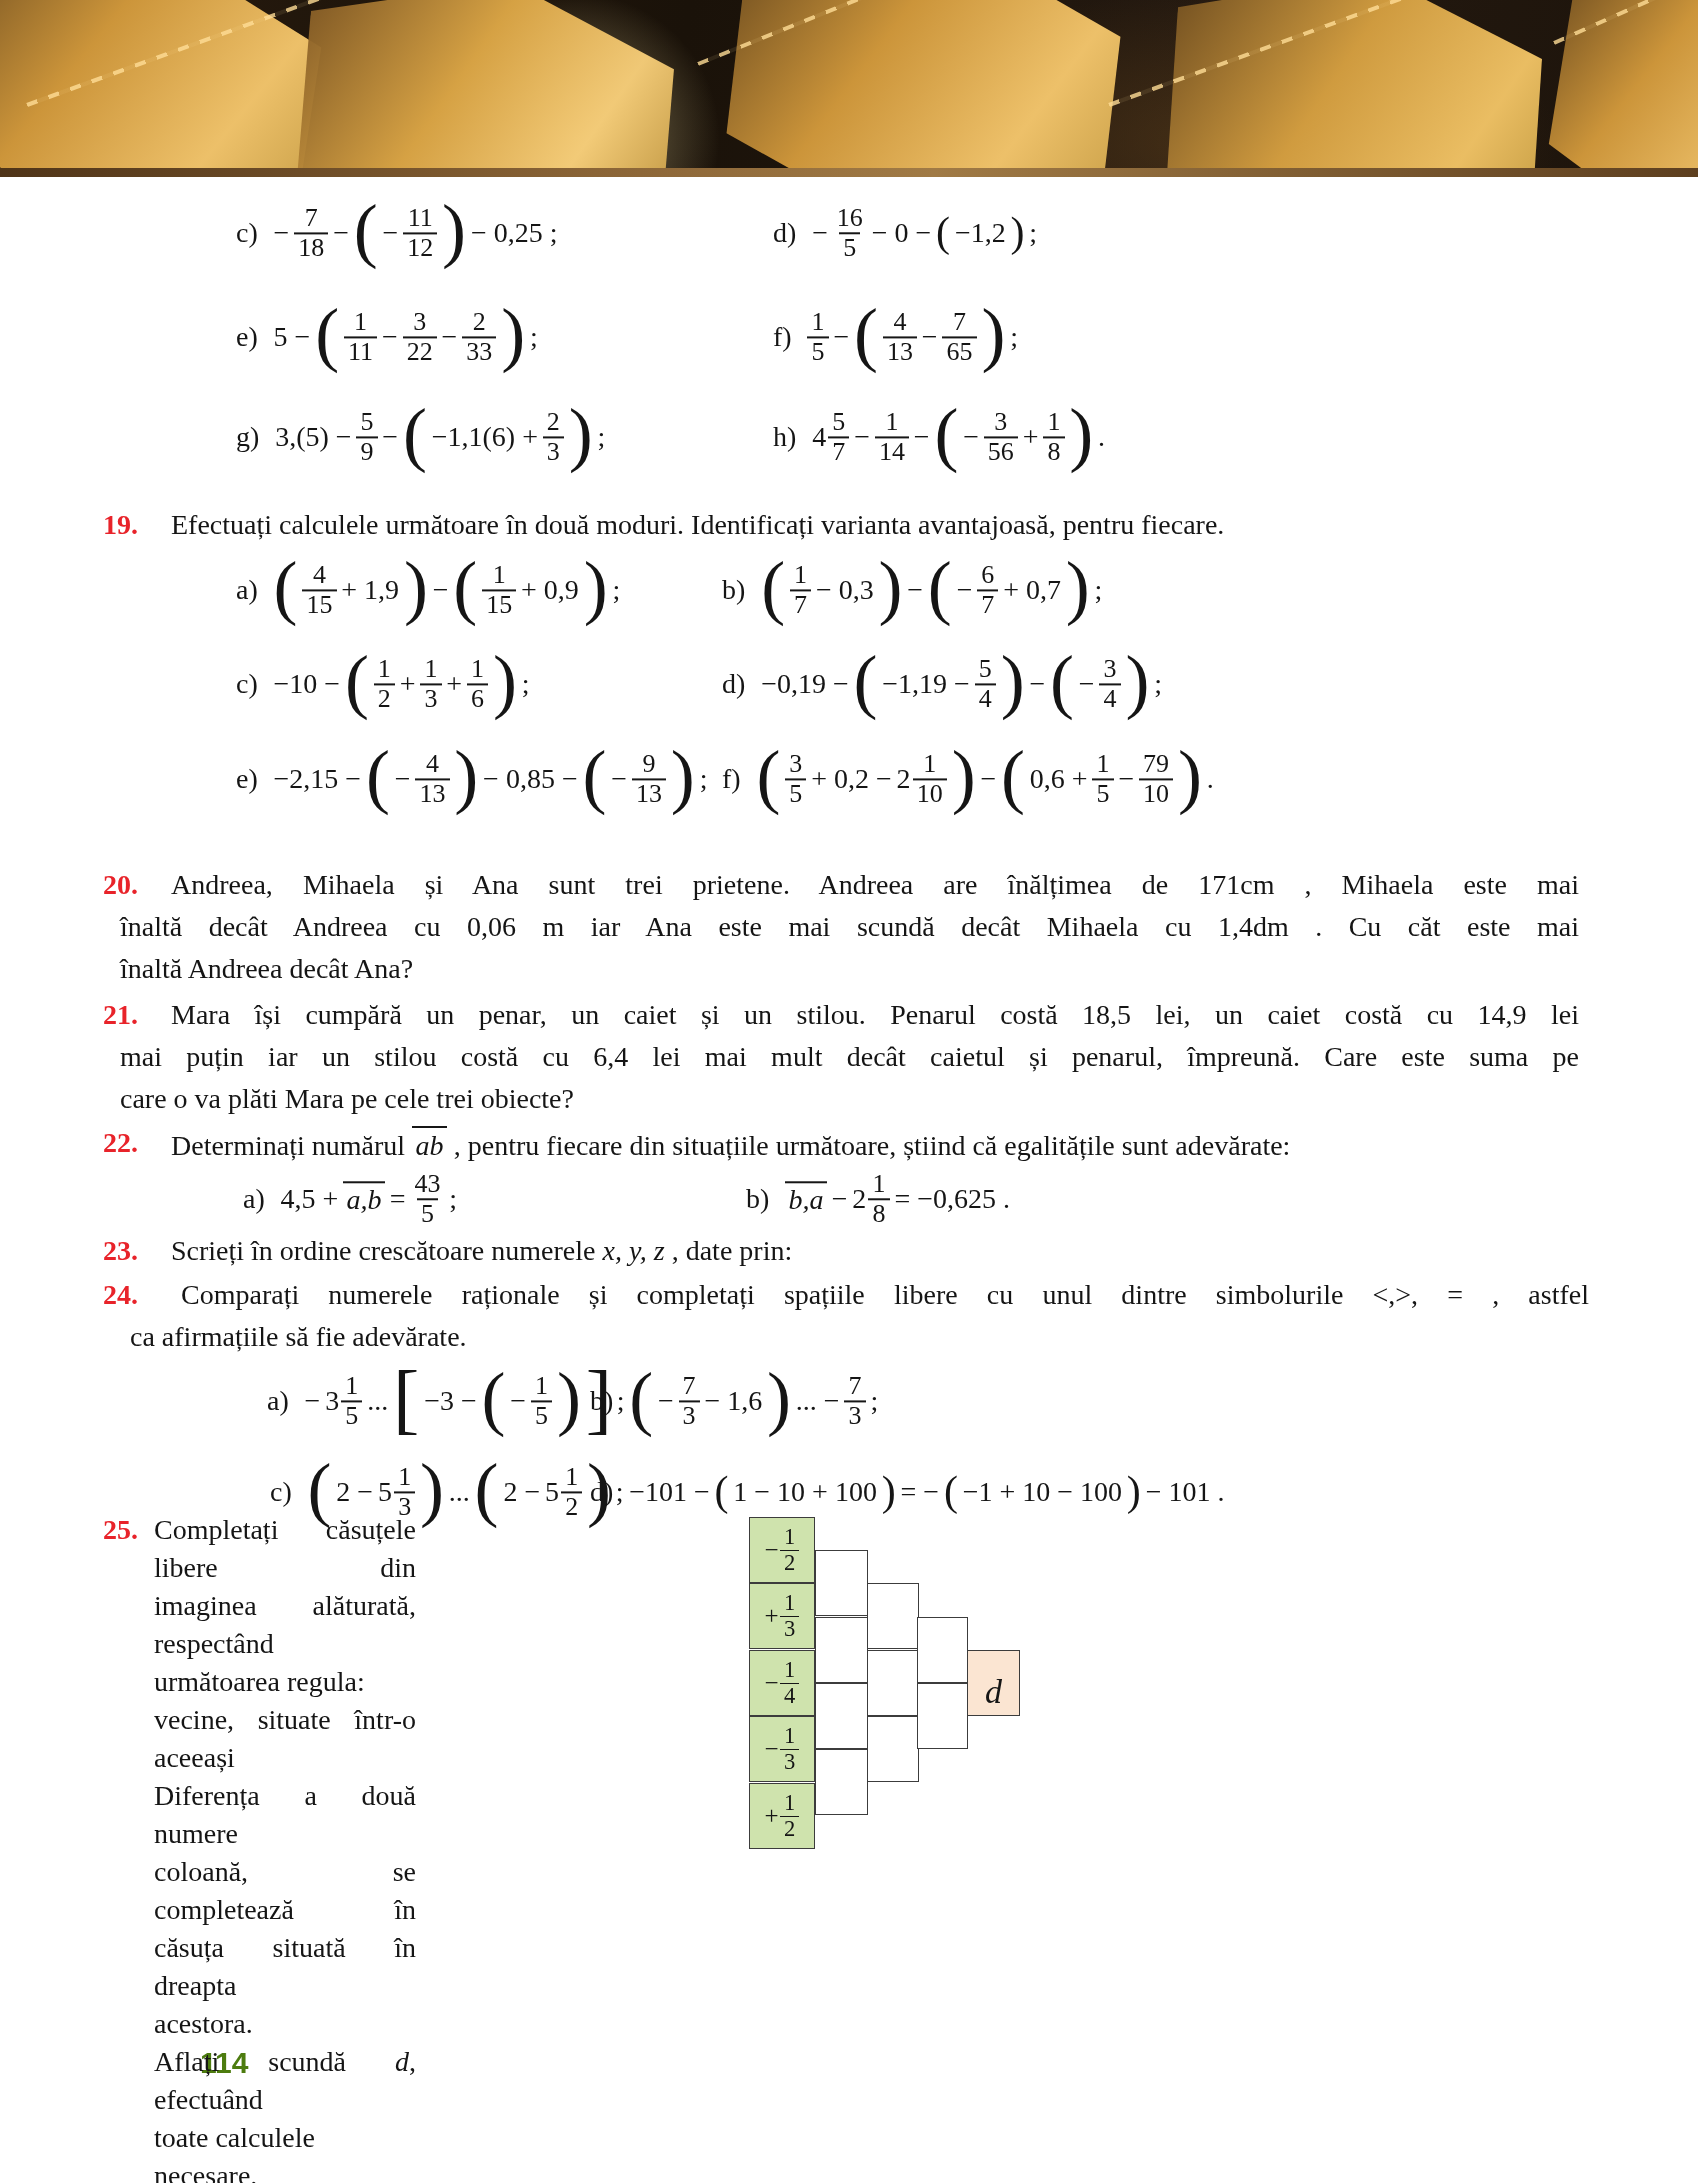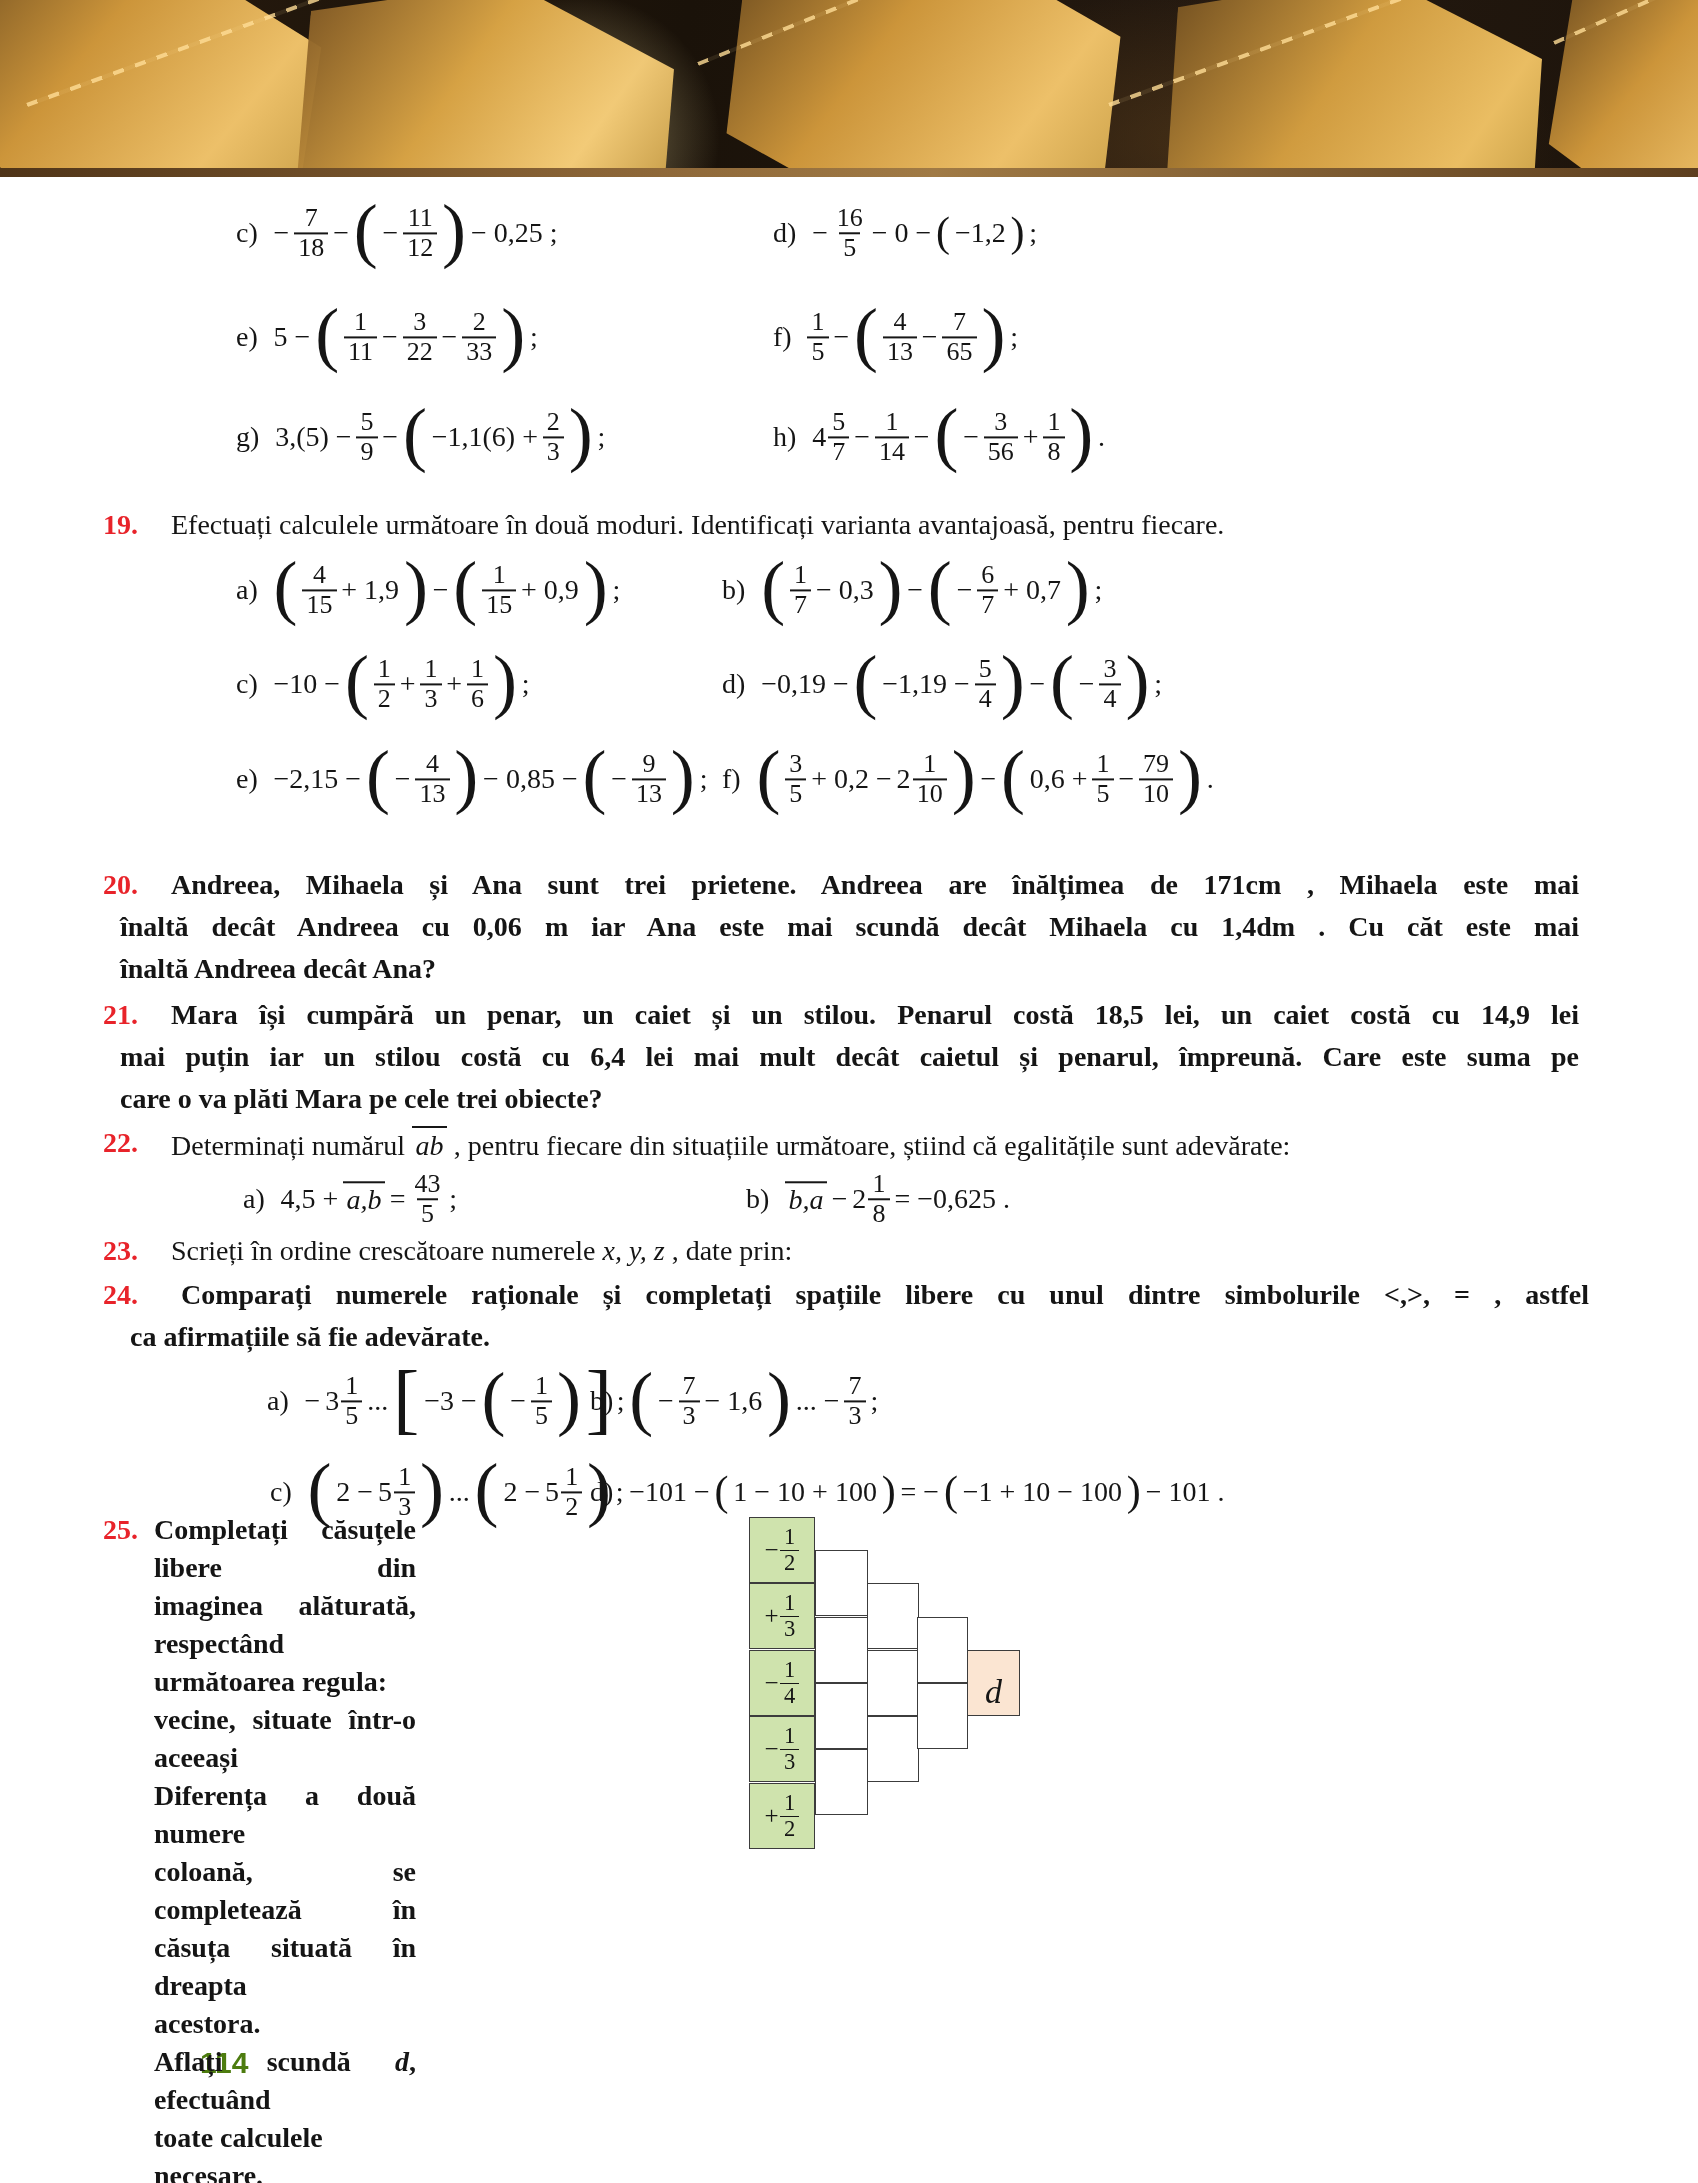--- a/index.html
+++ b/index.html
@@ -28,21 +28,21 @@
   .glow{position:absolute;left:411px;top:-27px;width:329px;height:329px;border-radius:50%;
         background:radial-gradient(circle,rgba(255,236,170,.5),rgba(255,236,170,0) 62%);}
   .hbar{position:absolute;left:0;top:168px;width:1698px;height:9px;
         background:linear-gradient(90deg,#4f3418,#8a6436 35%,#a07a45 55%,#5d3f1f);}
   
   .exnum{position:absolute;left:103px;color:#e8232a;font-weight:bold;}
   .lnum{line-height:34px;}
   .pnum{line-height:42px;}
   .p25num{line-height:38px;}
   .introline{position:absolute;left:171px;line-height:34px;white-space:nowrap;}
-  .para{position:absolute;text-align:justify;font-weight:bold;}
+  .para{position:absolute;text-align:justify;}
   .para .fl{text-indent:51px;}
   .jl{text-align:justify;text-align-last:justify;}
   .ll{text-align:left;}
   .it{font-style:italic;margin-top:18px;}
   .ov{display:inline-block;font-style:italic;border-top:2.1px solid #161616;padding:1.4px 3.4px 0;}
   
   .itm{position:absolute;display:flex;align-items:center;gap:4.8px;transform:translateY(-50%);white-space:nowrap;}
   .itm .tx{white-space:pre;}
   .lbl{margin-right:11px;}
   .fr{display:inline-flex;flex-direction:column;align-items:center;line-height:1.04;font-size:26px;}

